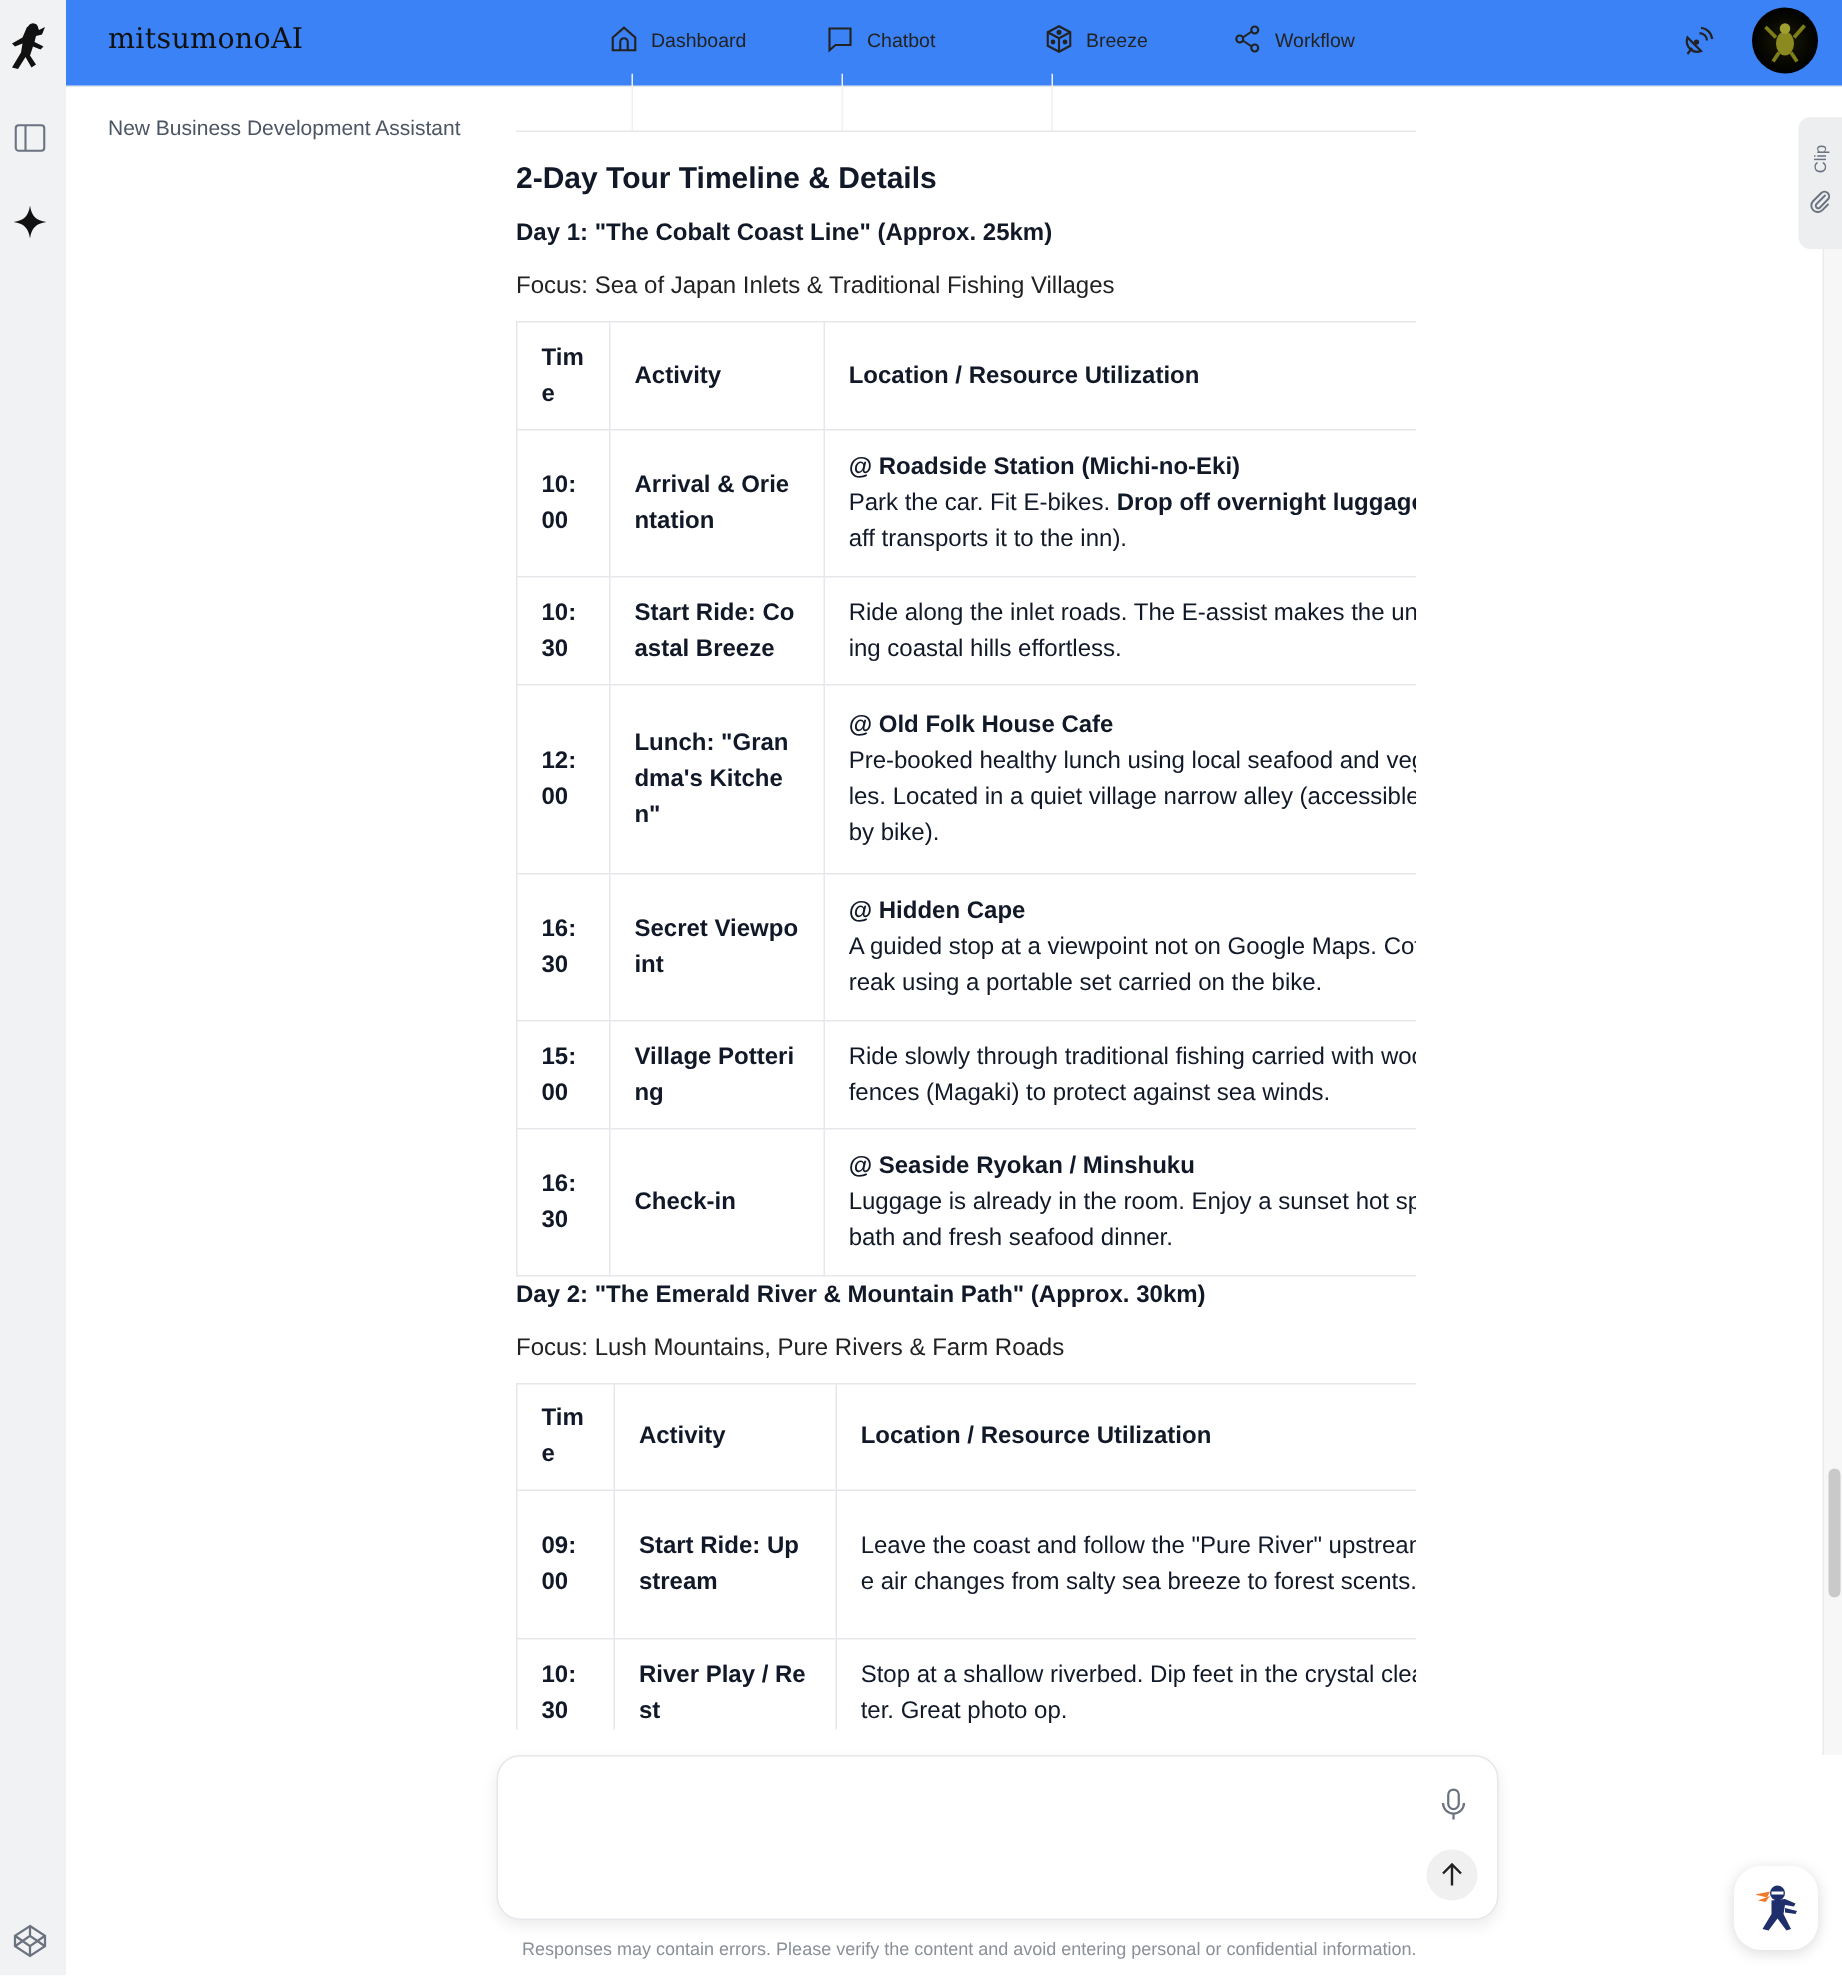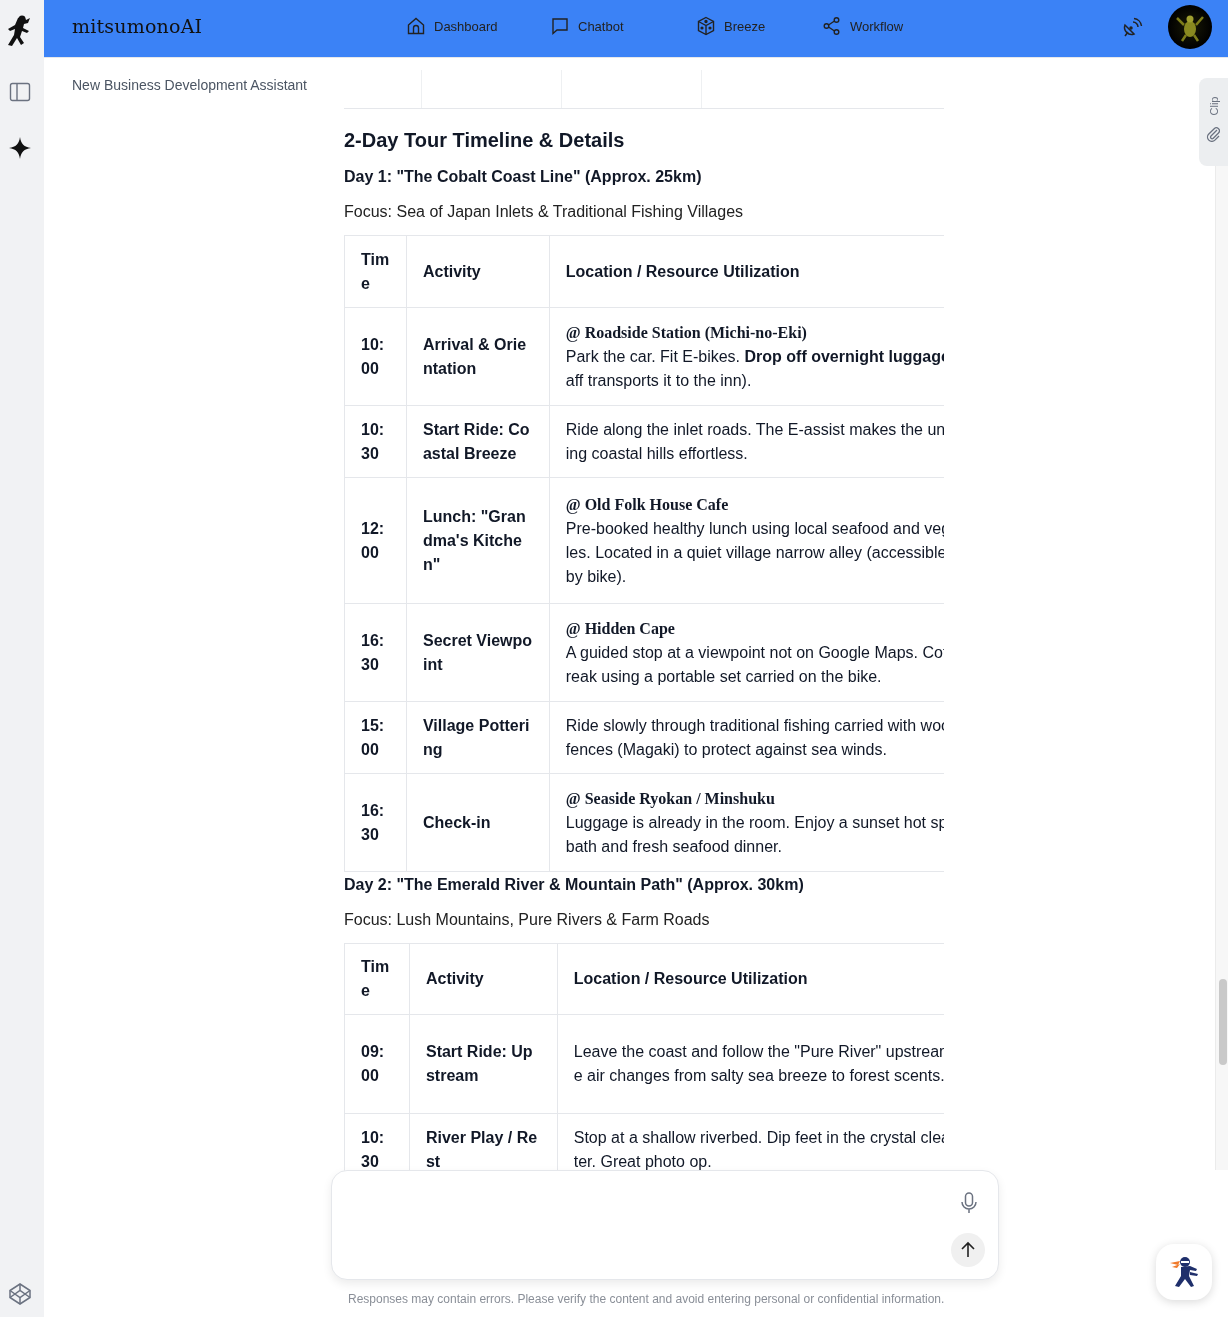--- a/index.html
+++ b/index.html
@@ -21,32 +21,32 @@
   .nav-item.chat { position: absolute; left: 144px; }
   .nav-item.agent { position: absolute; left: 290px; }
   .nav-item.flow { position: absolute; left: 416px; }
   .nav-item span { white-space: nowrap; }
   .tb-antenna { position: absolute; left: 1076px; top: 16px; width: 24px; height: 24px; cursor: pointer; }
   .avatar { position: absolute; left: 1124px; top: 5px; width: 44px; height: 44px; border-radius: 50%; background: radial-gradient(circle at 50% 50%, #1a1a05 0%, #000 70%); overflow: hidden; cursor: pointer; }
 
   .subtitle { position: absolute; left: 72px; top: 77px; font-size: 14px; color: #4b5563; }
 
   
-  .content { position: absolute; left: 344px; top: 70px; width: 600px; height: 1104px; overflow: hidden; }
+  .content { position: absolute; left: 344px; top: 49px; width: 600px; height: 1104px; overflow: hidden; }
   .prev-table-edge { position: absolute; left: 0; top: 0; width: 656px; height: 39px; border-bottom: 1px solid #e5e7eb; }
   .prev-table-edge i { position: absolute; top: 0; width: 1px; height: 38px; background: #eef0f2; }
   h2.sec { position: absolute; left: 0; top: 59px; font-size: 20px; font-weight: 700; color: #111827; }
   .day-h { position: absolute; left: 0; font-size: 16px; font-weight: 700; color: #111827; }
   .focus { position: absolute; left: 0; font-size: 16px; color: #222; }
 
   table.tl { position: absolute; left: 0; width: 656px; border-collapse: collapse; font-size: 16px; line-height: 24px; }
   table.tl td, table.tl th { border: 1px solid #e5e7eb; vertical-align: middle; padding: 6px 16px; text-align: left; word-break: break-all; }
   table.tl th { font-weight: 700; padding: 6px 16px; }
   table.tl td.time, table.tl td.act { font-weight: 700; }
-  table.tl .loc { font-weight: 700; display: block; font-family: Liberation Serif, serif; }
+  table.tl .loc { font-weight: 700; display: block; }
   table.tl b { font-weight: 700; }
   .t1 { top: 165px; }
   .t1 col.c1 { width: 62px; } .t1 col.c2 { width: 143px; } .t1 col.c3 { width: 451px; }
   .t2 { top: 873px; }
   .t2 col.c1 { width: 65px; } .t2 col.c2 { width: 148px; } .t2 col.c3 { width: 443px; }
 
   
   .clip { position: absolute; left: 1199px; top: 78px; width: 29px; height: 88px; background: #eceef0; border-radius: 8px 0 0 8px; cursor: pointer; }
   .clip-label { position: absolute; left: 4px; top: 22px; transform: rotate(-90deg); transform-origin: center; font-size: 11px; color: #6b7280; width: 22px; text-align: center; }
   .clip svg { position: absolute; left: 7px; top: 48px; }

